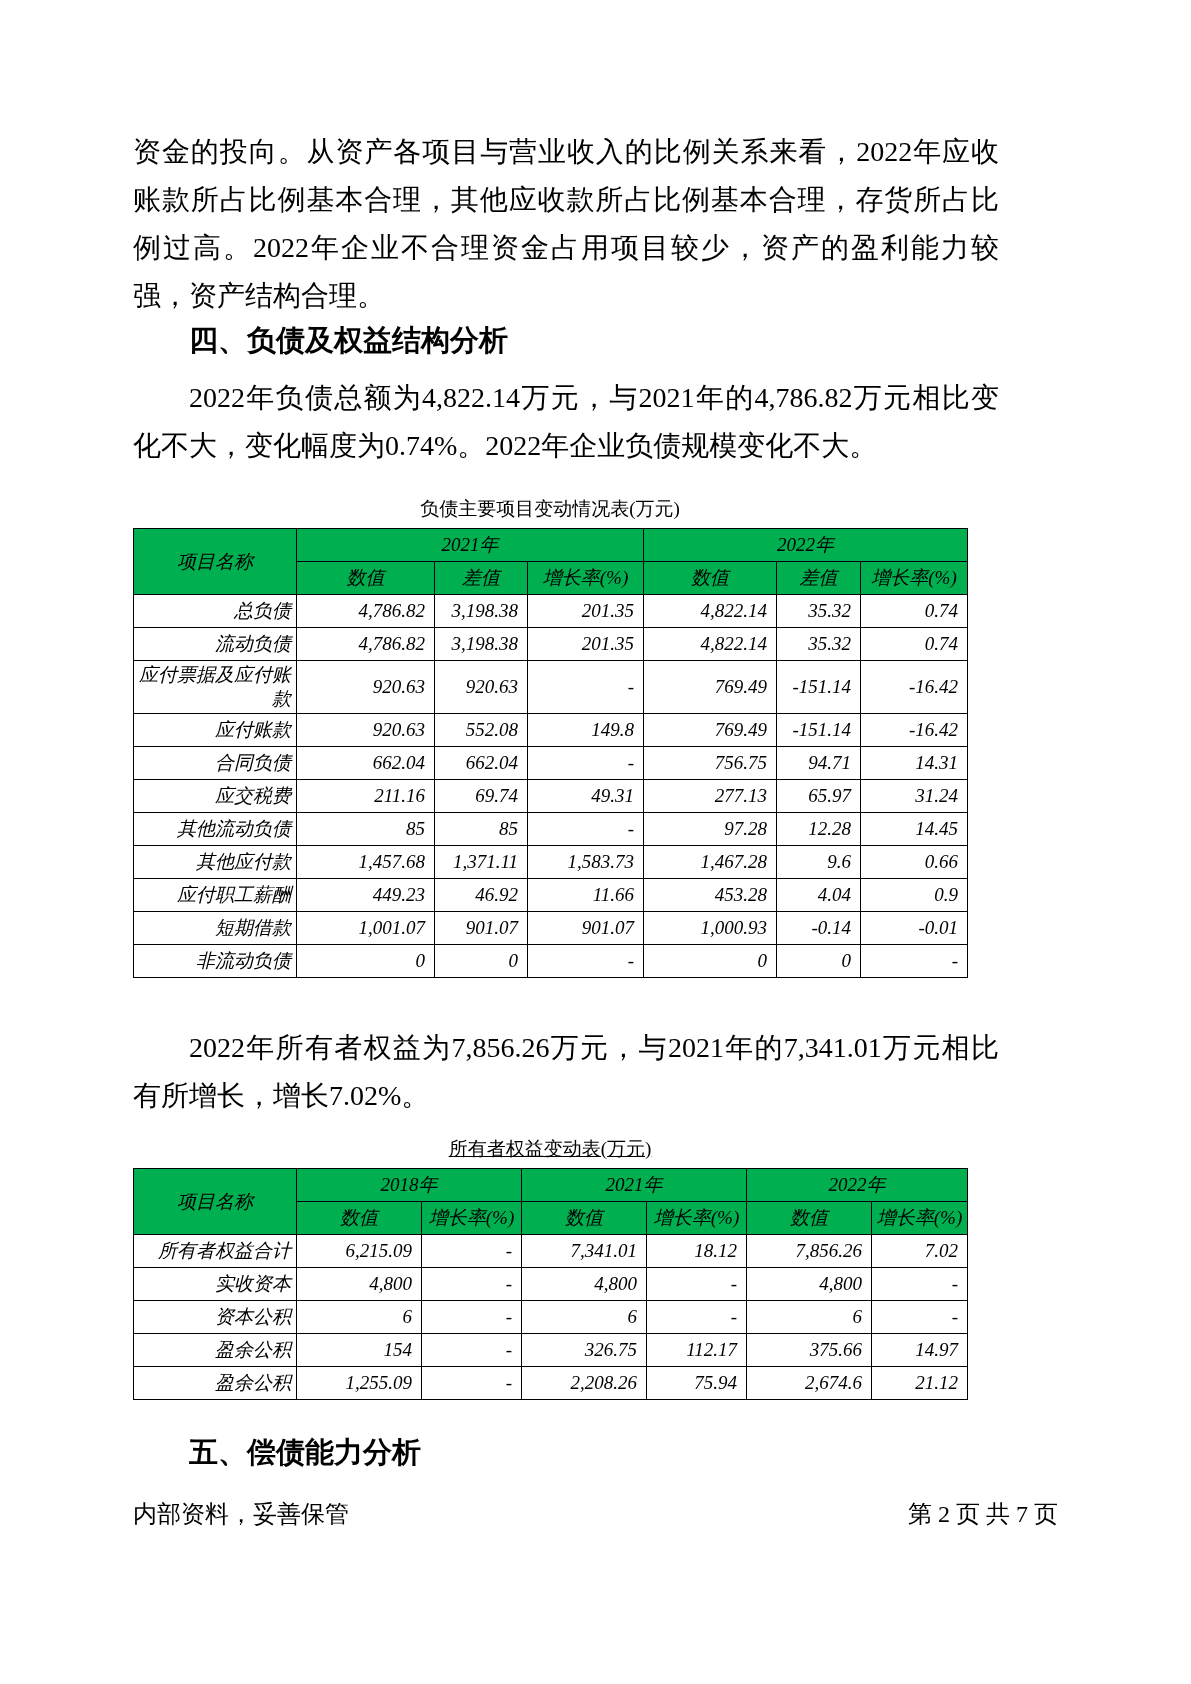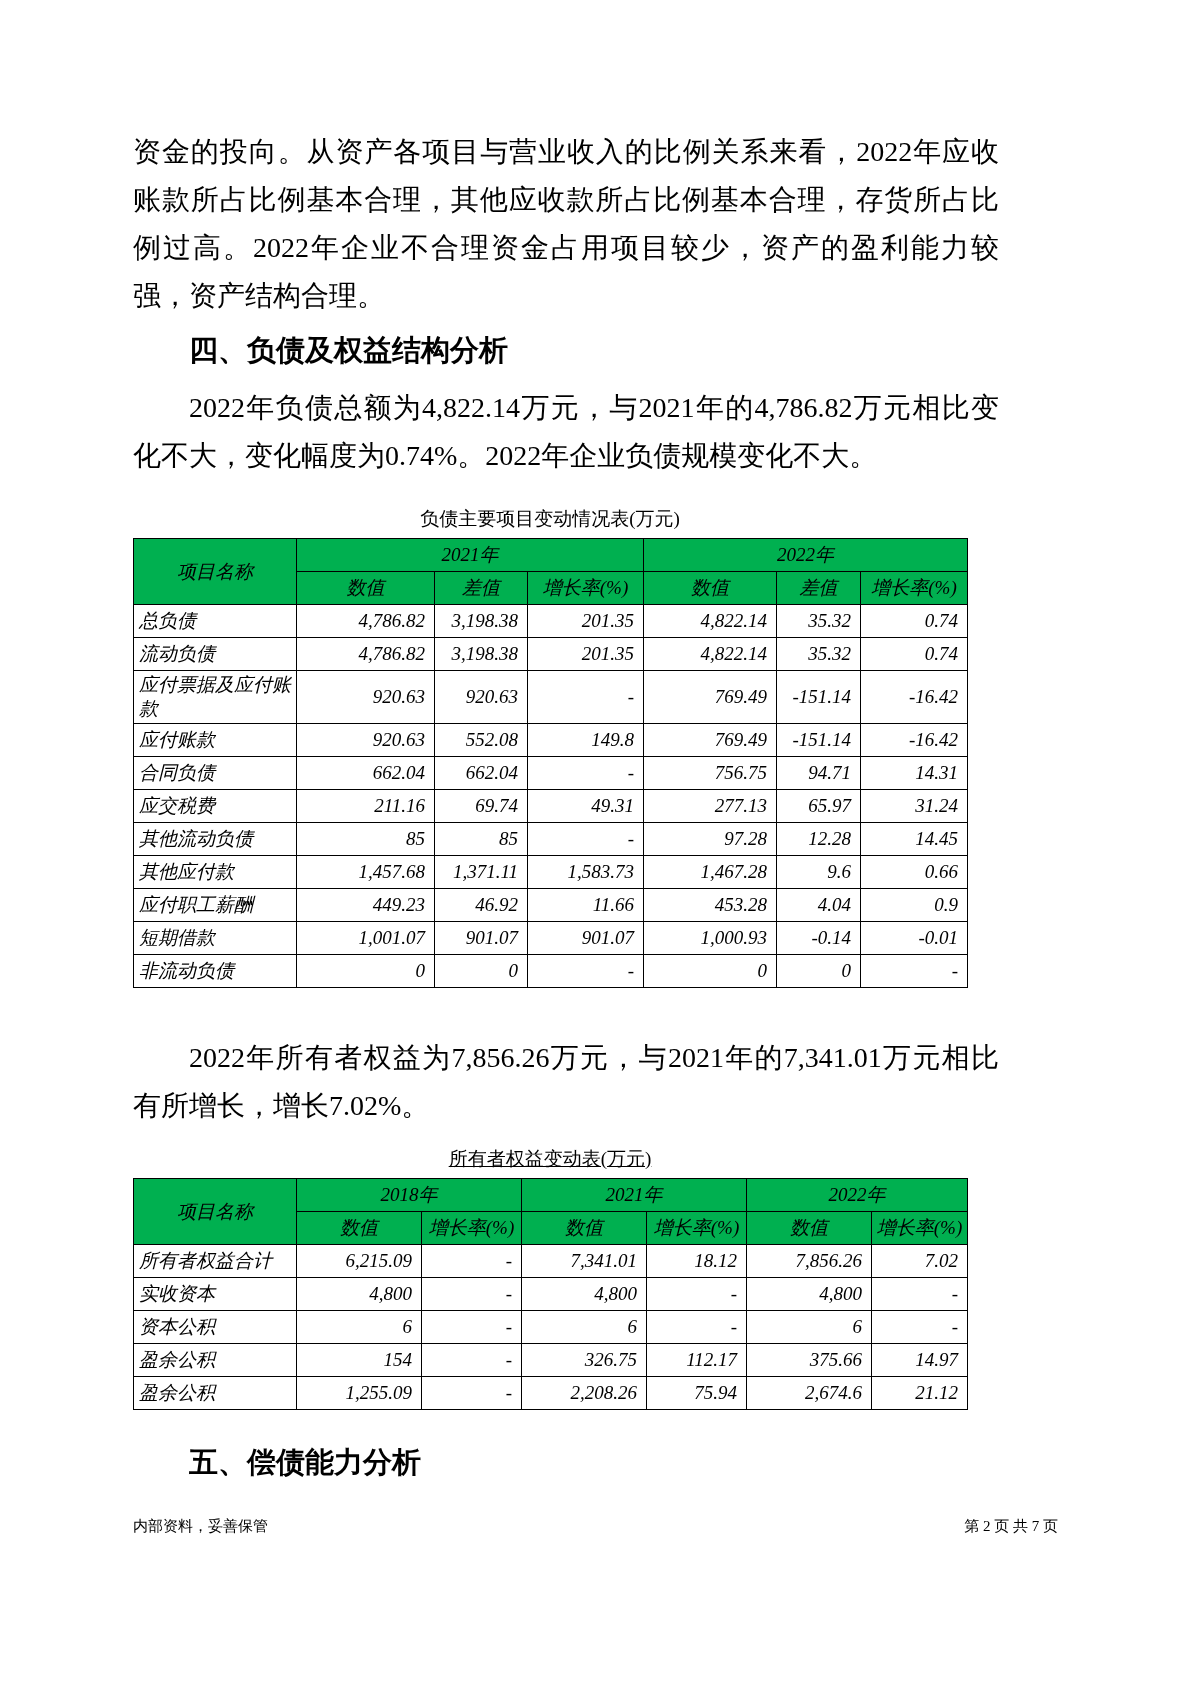--- a/index.html
+++ b/index.html
@@ -15,21 +15,21 @@
   .content { padding: 128px 133px 0 133px; width: 1132px; }
   .body-text {
     font-size: 28px; line-height: 48px;
     text-align: justify; text-justify: inter-ideograph;
     font-family: "Liberation Serif", "DejaVu Serif", serif;
   }
   .indent { text-indent: 2em; }
   .section-heading {
     font-family: "Liberation Sans", "DejaVu Sans", sans-serif;
     font-size: 29px; font-weight: 700;
-    padding-left: 56px; margin-top: 10px; line-height: 40px;
+    padding-left: 56px; line-height: 40px;
   }
   .para-after-heading { margin-top: 14px; }
   .table-title {
     width: 834px; text-align: center;
     font-size: 19px; margin-top: 26px; margin-bottom: 6px;
     line-height: 26px;
     font-family: "Liberation Serif", "DejaVu Serif", serif;
   }
   .table-title.second { margin-top: 16px; text-decoration: underline; }
   table.data-table {
@@ -40,30 +40,29 @@
   }
   table.data-table th, table.data-table td {
     border: 1px solid #000; height: 33px;
     overflow: hidden; line-height: 24px;
   }
   table.data-table thead th {
     background: var(--header-green, #00B050);
     font-weight: normal; text-align: center;
     font-size: 19px; padding: 0 4px;
   }
-  td.row-label { text-align: left; padding: 2px 5px; word-break: break-all; }
+  td.row-label { text-align: right; padding: 2px 5px; word-break: break-all; }
   td.num { text-align: right; padding: 0 9px; white-space: nowrap; }
   .equity-para { margin-top: 46px; }
   .section5 { margin-top: 32px; }
   .footer {
     position: absolute; left: 133px; right: 133px; top: 1500px;
     display: flex; justify-content: space-between;
-    font-size: 15px; line-height: 28px;
-    font-family: "Liberation Serif", "DejaVu Serif", serif;
-    margin-top: 12px;
+    font-size: 24px; line-height: 28px;
+    font-family: "Liberation Serif", "DejaVu Serif", serif;
   }
 </style>
 </head>
 <body>
 
 <div class="page">
   <div class="content">
 
     <p class="body-text">资金的投向。从资产各项目与营业收入的比例关系来看，2022年应收账款所占比例基本合理，其他应收款所占比例基本合理，存货所占比例过高。2022年企业不合理资金占用项目较少，资产的盈利能力较强，资产结构合理。</p>
 

